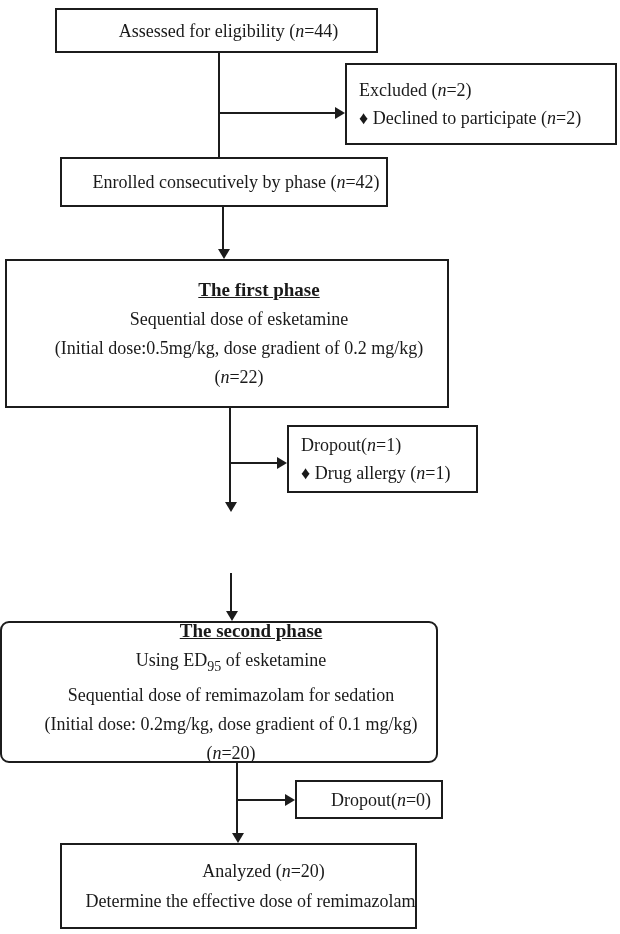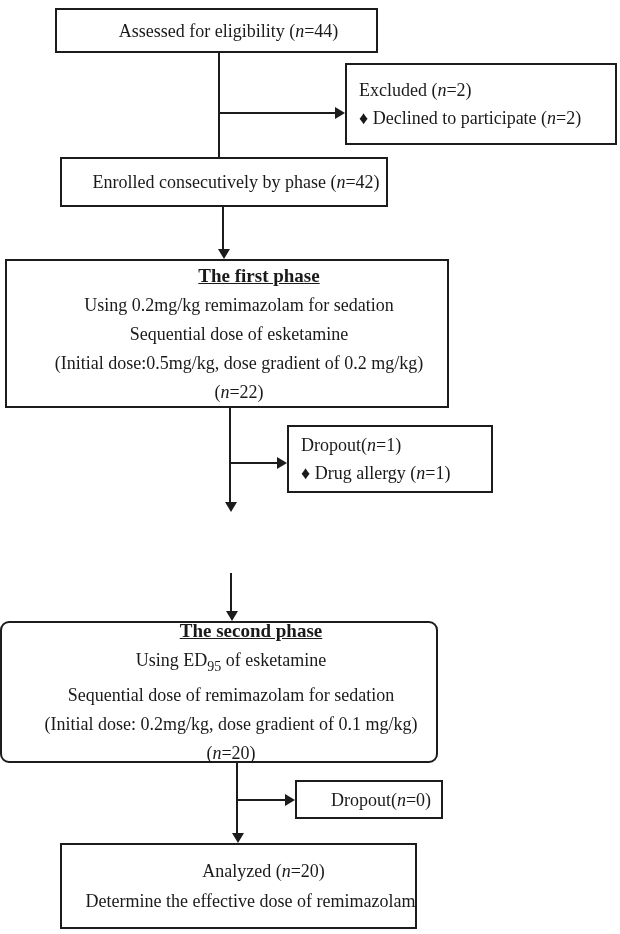--- a/index.html
+++ b/index.html
@@ -81,33 +81,32 @@
 
   <div class="box center" style="left:60px; top:157px; width:328px; height:50px;">
     <div class="line">Enrolled consecutively by phase (<i>n</i>=42)</div>
   </div>
 
   <div class="vline" style="left:222px; top:207px; height:43px;"></div>
   <div class="arrow-down" style="left:218px; top:249px;"></div>
 
   <div class="box center" style="left:5px; top:259px; width:444px; height:149px;">
     <div class="phase-title">The first phase</div>
-    <div class="phase-line">Using 0.2mg/kg remimazolam for sedation</div>
     <div class="phase-line">Sequential dose of esketamine</div>
     <div class="phase-line">(Initial dose:0.5mg/kg, dose gradient of 0.2 mg/kg)</div>
     <div class="phase-line">(<i>n</i>=22)</div>
   </div>
 
   <div class="vline" style="left:229px; top:408px; height:95px;"></div>
   <div class="arrow-down" style="left:225px; top:502px;"></div>
 
   <div class="hline" style="left:230px; top:462px; width:48px;"></div>
   <div class="arrow-right" style="left:277px; top:457px;"></div>
 
-  <div class="box left" style="left:287px; top:425px; width:206px; height:68px;">
+  <div class="box left" style="left:287px; top:425px; width:191px; height:68px;">
     <div class="line">Dropout(<i>n</i>=1)</div>
     <div class="line">♦ Drug allergy (<i>n</i>=1)</div>
   </div>
 
 
   <div class="vline" style="left:230px; top:573px; height:39px;"></div>
   <div class="arrow-down" style="left:226px; top:611px;"></div>
 
   <div class="box center" style="left:0; top:621px; width:438px; height:142px;border-radius:9px;">
     <div class="phase-title">The second phase</div>

